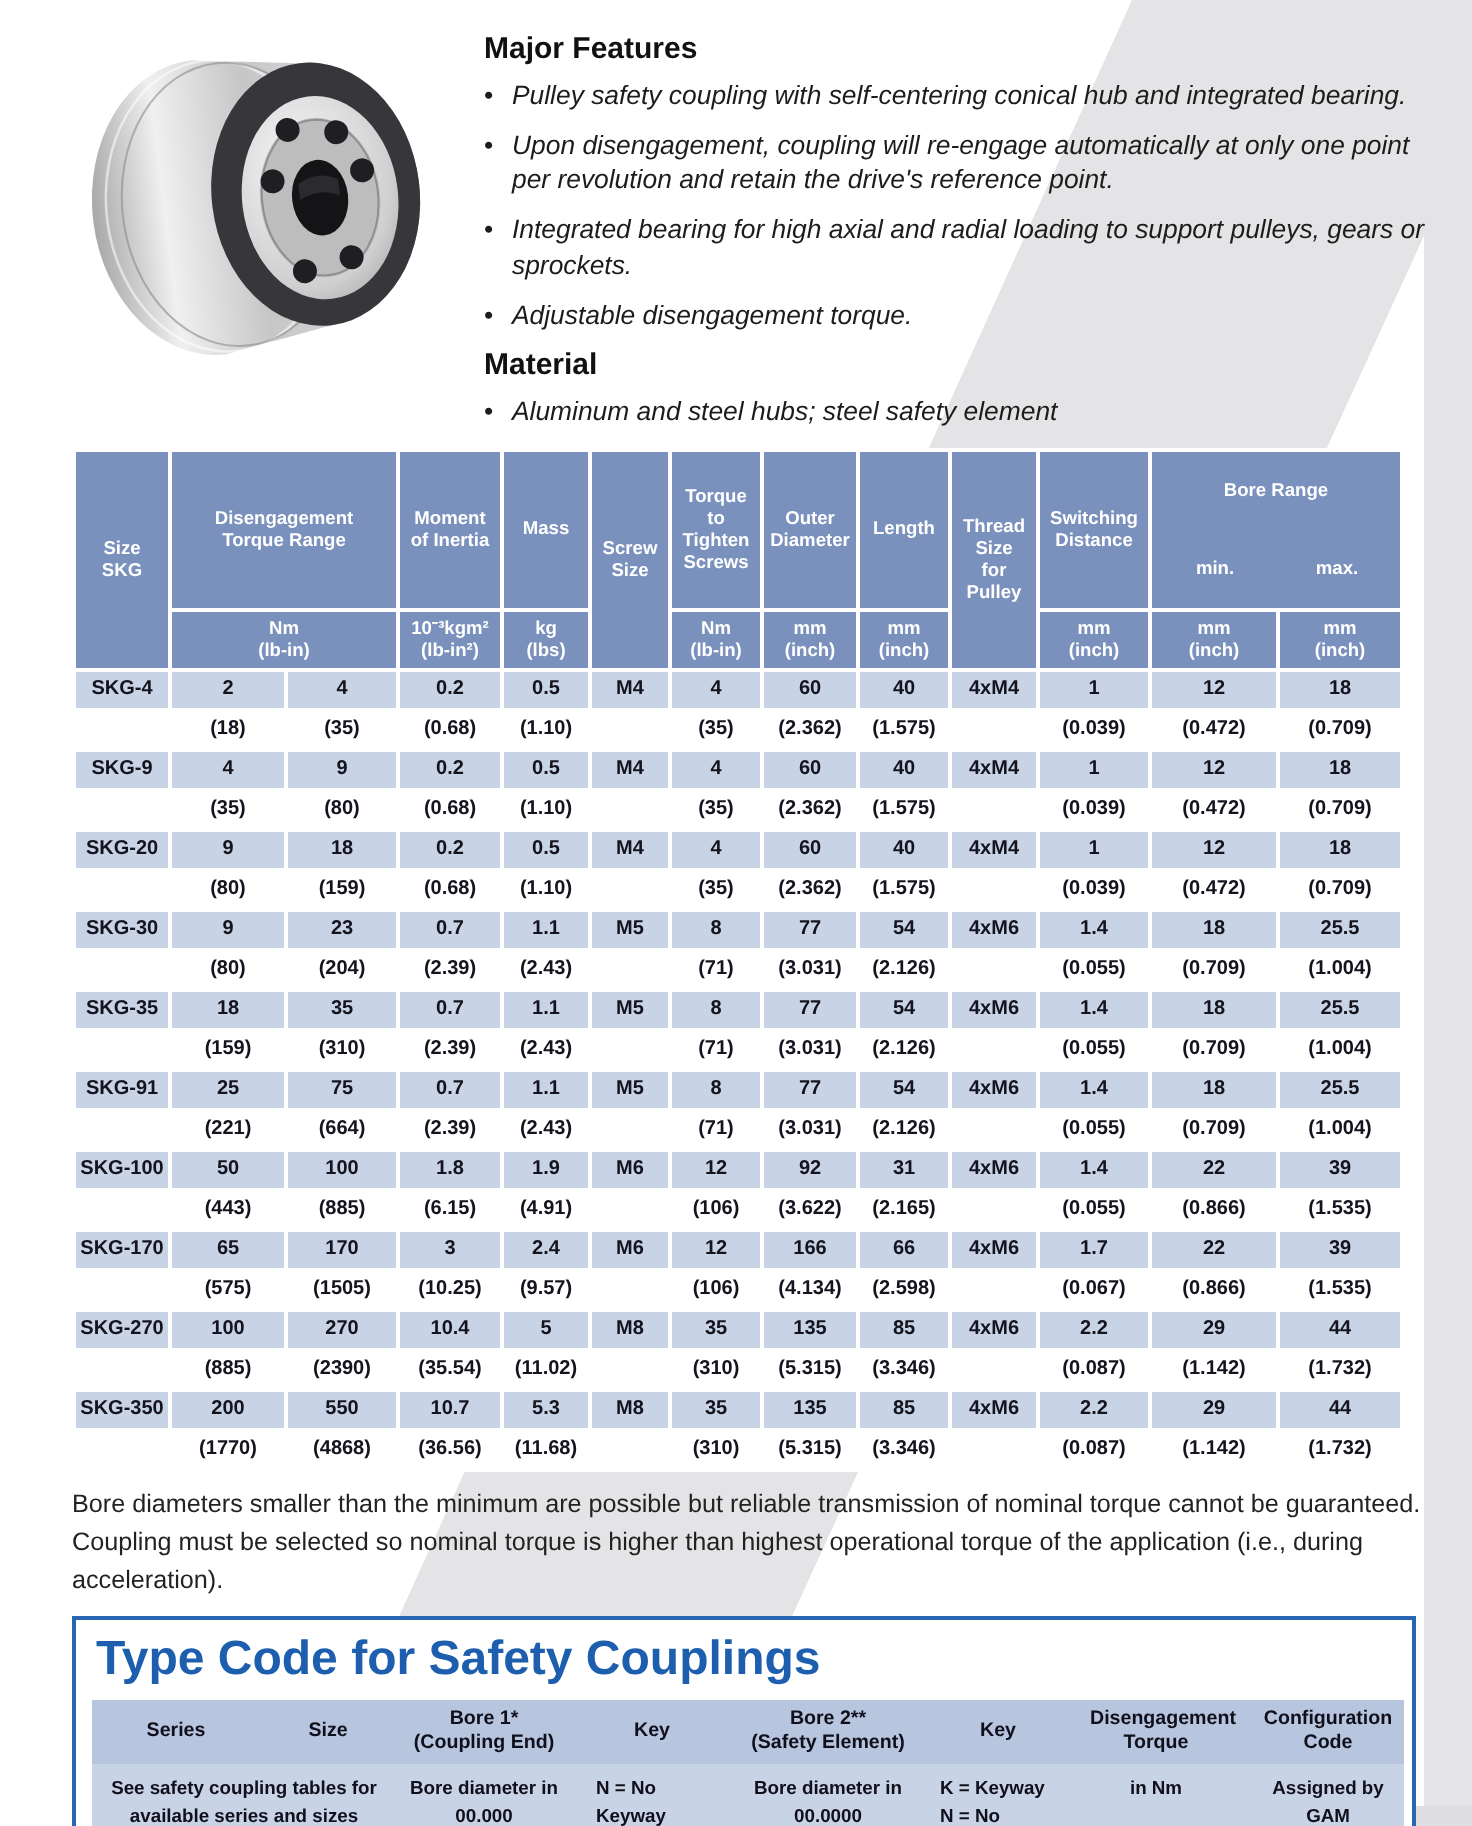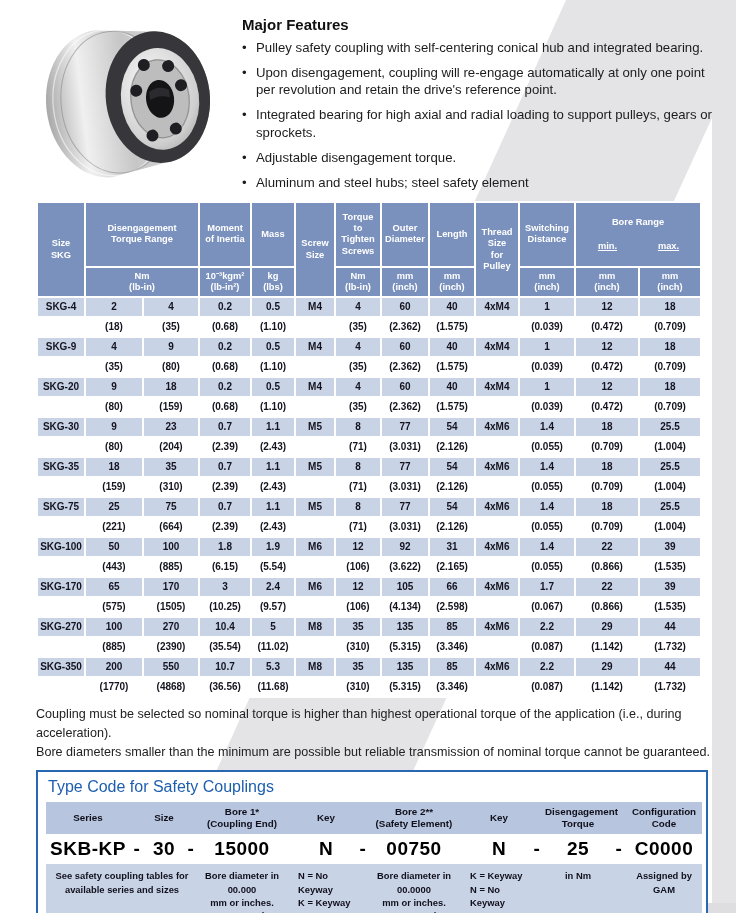--- a/index.html
+++ b/index.html
@@ -8,41 +8,41 @@
   .bg-shapes{position:absolute;left:0;top:0;width:736px;height:913px;z-index:0;}
   .content{position:relative;z-index:1;}
 
   
   .top{display:flex;gap:16px;padding:10px 12px 0 46px;min-height:192px;box-sizing:border-box;}
   .prod-img{flex:0 0 180px;padding-top:4px;}
   .feat-col{width:508px;padding-top:4px;}
   .sec-title{font-size:15px;font-weight:700;color:#111;margin:2px 0 6px;}
   .bullet{display:flex;font-size:13.2px;line-height:1.3;color:#1c1c1c;margin:0 0 8px;}
   .bullet .dot{width:14px;flex:0 0 14px;}
-  .bullet .txt{flex:1;}
+  .bullet .txt{flex:1;font-style:italic;}
 
   
   .spec-table{border-collapse:separate;border-spacing:2px;table-layout:fixed;
               margin:2px 0 0 36px;background:#fff;}
   .spec-table th{background:#7a91bd;color:#fff;font-size:9.3px;font-weight:700;
                  line-height:1.2;white-space:pre-line;vertical-align:middle;padding:3px 1px;}
   .spec-table td{font-size:10px;font-weight:700;color:#14141f;text-align:center;
                  padding:2px 1px;line-height:1.25;height:14px;}
   .spec-table tr.metric td{background:#c9d3e6;}
   .spec-table tr.imperial td{background:#ffffff;}
-  .minmax{display:flex;justify-content:space-around;margin-top:1px;text-decoration:underline;}
+  .minmax{display:flex;justify-content:space-around;margin-top:16px;}
   .minmax span{flex:1;}
 
   
   .notes{margin:7px 0 0 36px;font-size:12.6px;line-height:1.5;color:#222;width:676px;}
 
   
   .tc-box{margin:8px 0 0 36px;width:672px;box-sizing:border-box;border:2px solid #2a67b2;
           background:#fff;padding:4px 8px 6px;}
-  .tc-title{font-size:16px;font-weight:400;color:#1d5fae;margin:2px 0 6px 2px;}
+  .tc-title{font-size:24px;font-weight:700;color:#1d5fae;margin:2px 0 6px 2px;}
   .tc-table{border-collapse:collapse;table-layout:fixed;width:100%;}
   .tc-table .hd{background:#b7c5de;color:#10101c;font-size:9.8px;font-weight:700;
                 text-align:center;white-space:pre-line;line-height:1.25;padding:4px 1px;vertical-align:middle;}
   .tc-table .code{background:#fff;font-size:19px;font-weight:700;color:#000;
                   text-align:center;padding:4px 0;letter-spacing:0.5px;}
   .tc-table .desc{background:#c9d3e6;font-size:9.4px;font-weight:700;color:#10101c;
                   text-align:center;white-space:pre-line;line-height:1.42;padding:5px 2px 8px;vertical-align:top;}
   .tc-table .desc.left{text-align:left;}
 </style>
 </head>
@@ -105,20 +105,21 @@
           <span class="txt">Upon disengagement, coupling will re-engage automatically at only one point per revolution and retain the drive's reference point.</span>
         </div>
         <div class="bullet">
           <span class="dot">•</span>
           <span class="txt">Integrated bearing for high axial and radial loading to support pulleys, gears or sprockets.</span>
         </div>
         <div class="bullet">
           <span class="dot">•</span>
           <span class="txt">Adjustable disengagement torque.</span>
         </div>
+        <div class="sec-title">Material</div>
         <div class="bullet">
           <span class="dot">•</span>
           <span class="txt">Aluminum and steel hubs; steel safety element</span>
         </div>
       </div>
     </div>
 
     <table class="spec-table">
       <colgroup>
         <col style="width:46px">
@@ -331,21 +332,21 @@
             <td></td>
             <td>(71)</td>
             <td>(3.031)</td>
             <td>(2.126)</td>
             <td></td>
             <td>(0.055)</td>
             <td>(0.709)</td>
             <td>(1.004)</td>
           </tr>
           <tr class="metric">
-            <td>SKG-75</td>
+            <td>SKG-91</td>
             <td>25</td>
             <td>75</td>
             <td>0.7</td>
             <td>1.1</td>
             <td>M5</td>
             <td>8</td>
             <td>77</td>
             <td>54</td>
             <td>4xM6</td>
             <td>1.4</td>
@@ -380,39 +381,39 @@
             <td>4xM6</td>
             <td>1.4</td>
             <td>22</td>
             <td>39</td>
           </tr>
           <tr class="imperial">
             <td></td>
             <td>(443)</td>
             <td>(885)</td>
             <td>(6.15)</td>
-            <td>(5.54)</td>
+            <td>(4.91)</td>
             <td></td>
             <td>(106)</td>
             <td>(3.622)</td>
             <td>(2.165)</td>
             <td></td>
             <td>(0.055)</td>
             <td>(0.866)</td>
             <td>(1.535)</td>
           </tr>
           <tr class="metric">
             <td>SKG-170</td>
             <td>65</td>
             <td>170</td>
             <td>3</td>
             <td>2.4</td>
             <td>M6</td>
             <td>12</td>
-            <td>105</td>
+            <td>166</td>
             <td>66</td>
             <td>4xM6</td>
             <td>1.7</td>
             <td>22</td>
             <td>39</td>
           </tr>
           <tr class="imperial">
             <td></td>
             <td>(575)</td>
             <td>(1505)</td>
@@ -484,22 +485,22 @@
             <td>(3.346)</td>
             <td></td>
             <td>(0.087)</td>
             <td>(1.142)</td>
             <td>(1.732)</td>
           </tr>
         </tbody>
     </table>
 
     <div class="notes">
+      <div>Bore diameters smaller than the minimum are possible but reliable transmission of nominal torque cannot be guaranteed.</div>
       <div>Coupling must be selected so nominal torque is higher than highest operational torque of the application (i.e., during acceleration).</div>
-      <div>Bore diameters smaller than the minimum are possible but reliable transmission of nominal torque cannot be guaranteed.</div>
     </div>
 
     <div class="tc-box">
       <div class="tc-title">Type Code for Safety Couplings</div>
       <table class="tc-table">
         <colgroup>
           <col style="width:84px">
             <col style="width:14px">
             <col style="width:40px">
             <col style="width:14px">
@@ -529,37 +530,20 @@
               <td class="hd">Bore 2**
 (Safety Element)</td>
               <td class="hd"></td>
               <td class="hd">Key</td>
               <td class="hd"></td>
               <td class="hd">Disengagement
 Torque</td>
               <td class="hd"></td>
               <td class="hd">Configuration
 Code</td>
-            </tr>
-            <tr>
-              <td class="code">SKB-KP</td>
-              <td class="code">-</td>
-              <td class="code">30</td>
-              <td class="code">-</td>
-              <td class="code">15000</td>
-              <td class="code"></td>
-              <td class="code">N</td>
-              <td class="code">-</td>
-              <td class="code">00750</td>
-              <td class="code"></td>
-              <td class="code">N</td>
-              <td class="code">-</td>
-              <td class="code">25</td>
-              <td class="code">-</td>
-              <td class="code">C0000</td>
             </tr>
             <tr>
               <td class="desc" colspan="4">See safety coupling tables for
 available series and sizes</td>
               <td class="desc">Bore diameter in
 00.000
 mm or inches.
 For example
 15000 = 15 mm
 00750 = 0.750 in</td>

